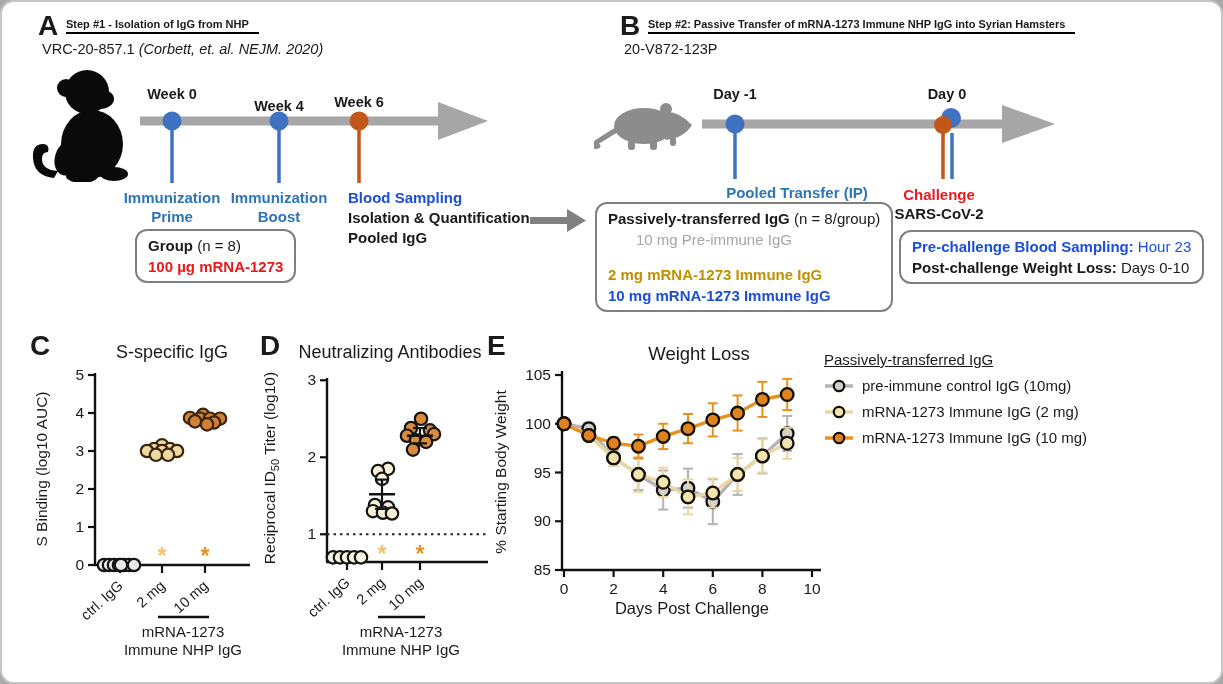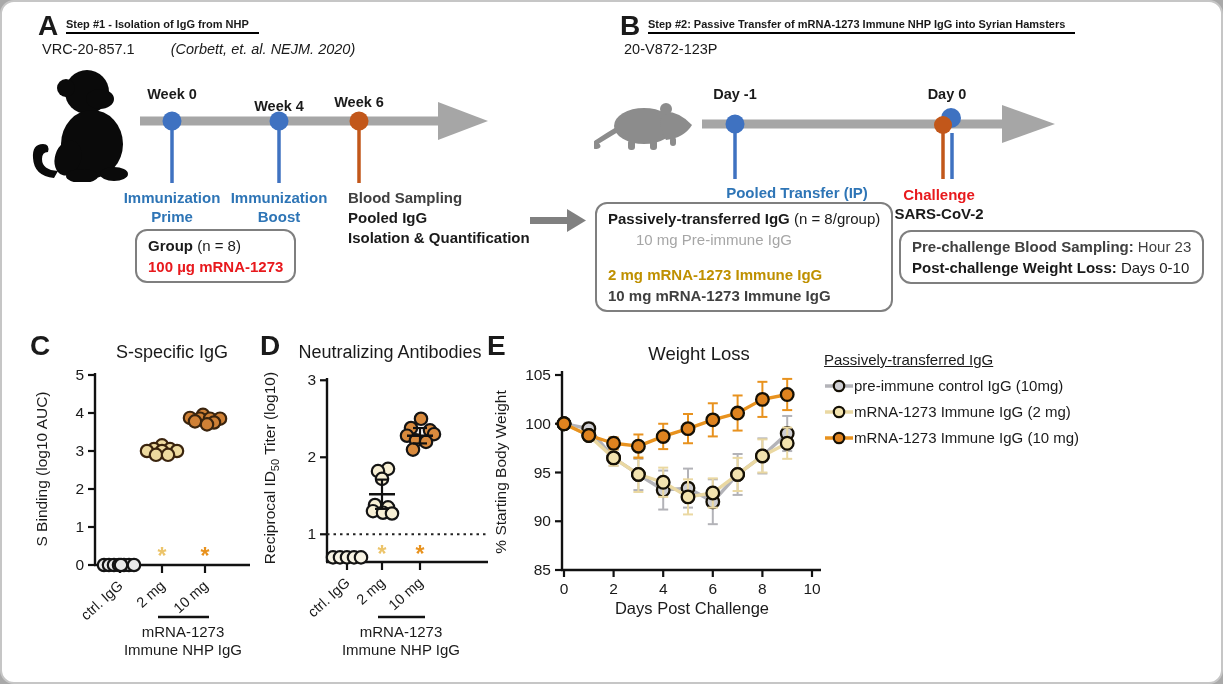--- a/index.html
+++ b/index.html
@@ -1,36 +1,36 @@
 <!DOCTYPE html>
 <html><head>
 <meta charset="utf-8">
 <style>
   html,body{margin:0;padding:0;background:#a9a9a9;font-family:"Liberation Sans",sans-serif;}
   .stage{position:relative;width:1223px;height:684px;background:#fff;border:2px solid #c6c6c6;
          border-radius:14px;overflow:hidden;box-sizing:border-box;color:#1a1a1a;}
   .abs{position:absolute;}
   .b{font-weight:bold;}
-  .i{font-style:italic;margin-left:32px;}
+  .i{font-style:italic;}
   .panel-letter{font-size:28px;font-weight:bold;line-height:28px;}
   .htitle{font-size:11px;font-weight:bold;border-bottom:2px solid #000;padding:0 10px 2px 0;white-space:nowrap;}
   .sub{font-size:14.5px;white-space:nowrap;}
   .tl-label{font-size:14.5px;font-weight:bold;text-align:center;width:70px;}
   .evt{font-size:15px;font-weight:bold;line-height:19px;text-align:center;}
   .evt-left{font-size:15px;font-weight:bold;line-height:20px;text-align:left;white-space:nowrap;}
   .blue{color:#2e75b6;}
-  .orangetxt{color:#404040;}
+  .orangetxt{color:#1d4ed8;}
   .goldtxt{color:#bf9000;margin-top:14px;}
   .graytxt{color:#a6a6a6;margin-left:28px;}
   .redtxt{color:#e8191d;}
   .box{border:2px solid #7f7f7f;border-radius:12px;padding:4px 11px;font-size:15px;line-height:21px;
        white-space:nowrap;background:#fff;}
   .legend{font-size:15px;line-height:20px;}
   .legend-title{text-decoration:underline;margin-bottom:4px;}
-  .legend-item{display:flex;align-items:center;margin-top:6px;white-space:nowrap;}
+  .legend-item{display:flex;align-items:center;gap:8px;margin-top:6px;white-space:nowrap;}
   svg{display:block;}
   svg text{font-family:"Liberation Sans",sans-serif;}
 </style>
 </head>
 <body>
 
 <div class="stage">
 
   <div class="abs panel-letter" style="left:36px;top:10px;">A</div>
   <div class="abs htitle" style="left:64px;top:16px;">Step #1 - Isolation of IgG from NHP</div>
@@ -68,22 +68,22 @@
   <div class="abs evt blue" style="left:120px;top:186px;width:100px;">
     <div>Immunization</div>
     <div>Prime</div>
   </div>
   <div class="abs evt blue" style="left:227px;top:186px;width:100px;">
     <div>Immunization</div>
     <div>Boost</div>
   </div>
   <div class="abs evt-left" style="left:346px;top:186px;">
     <div class="orangetxt">Blood Sampling</div>
+    <div>Isolation &amp; Quantification</div>
     <div>Pooled IgG</div>
-    <div>Isolation &amp; Quantification</div>
   </div>
   <div class="abs box" style="left:133px;top:227px;">
     <div><span class="b">Group</span><span> (n = 8)</span></div>
     <div class="b redtxt">100 µg mRNA-1273</div>
   </div>
 
   <svg class="abs" style="left:528px;top:205px;" width="58" height="26">
     <rect x="0" y="10" width="37" height="7" fill="#808080"></rect>
     <polygon points="37,2 37,25 56,13.5" fill="#808080"></polygon>
   </svg>

